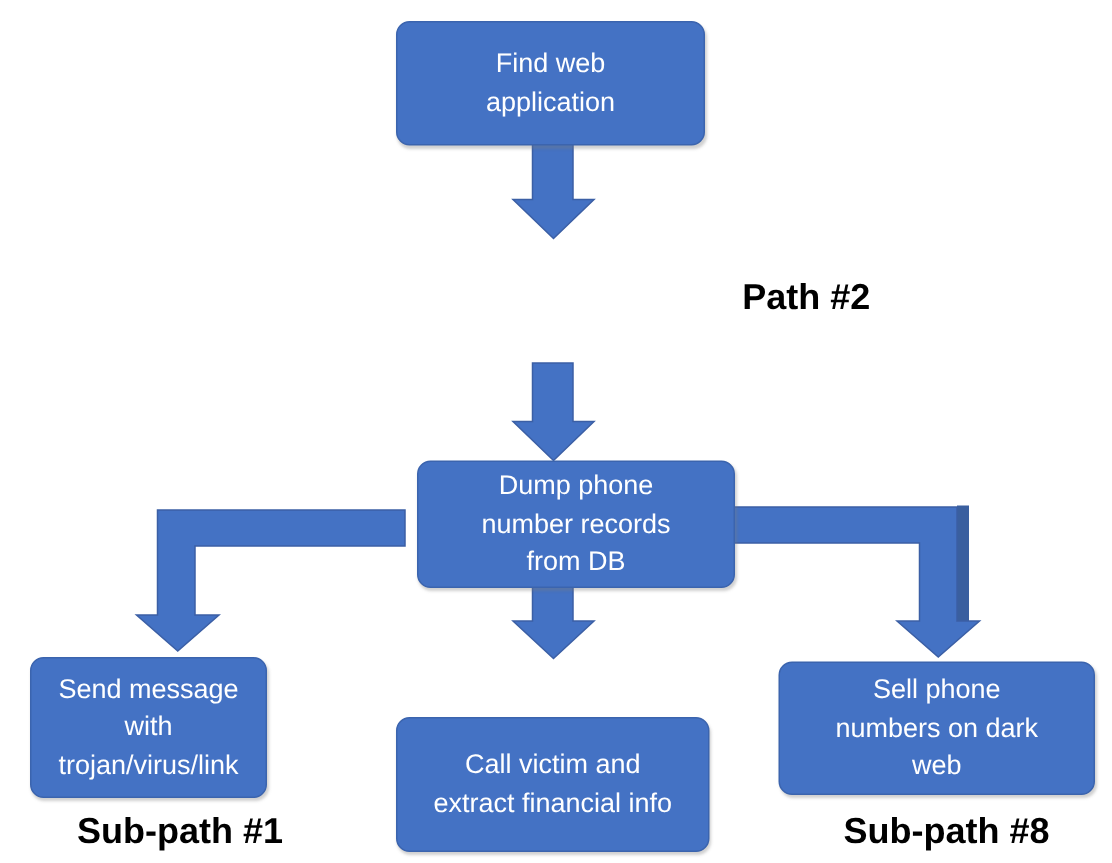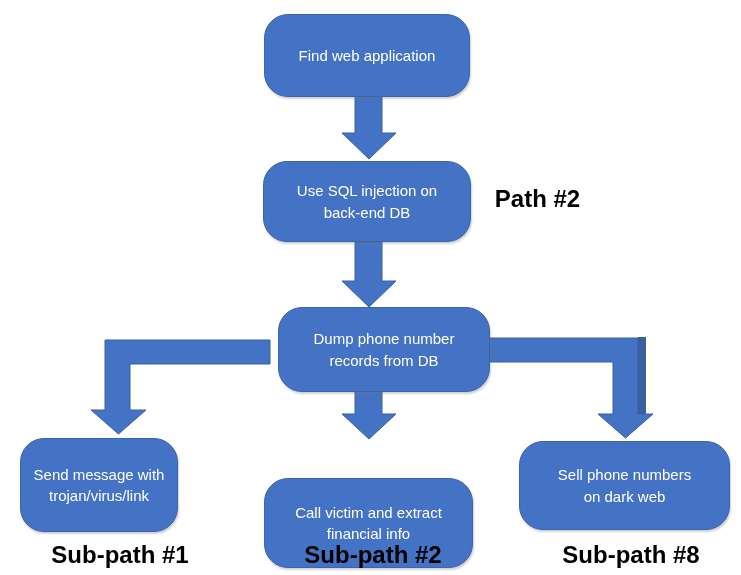--- a/index.html
+++ b/index.html
@@ -19,27 +19,27 @@
     position: absolute;
     left: 0; top: 0;
     width: 741px; height: 575px;
     z-index: 0;
   }
   .node {
     position: absolute;
     z-index: 1;
     background: #4472C4;
     border: 1.5px solid #3B64AE;
-    border-radius: 24px;
+    border-radius: 9px;
     color: #ffffff;
     display: flex;
     align-items: center;
     justify-content: center;
     text-align: center;
-    font-size: 15px;
+    font-size: 18px;
     line-height: 1.42;
     box-shadow: 1px 2px 2px rgba(120,120,120,0.35);
     box-sizing: border-box;
   }
   .node .node-text { display: inline-block; }
 
   .node-find { left: 264px; top: 14px;  width: 206px; height: 83px; }
   .node-find .node-text { max-width: 150px; }
 
   .node-sql  { left: 263px; top: 161px; width: 208px; height: 81px; }
@@ -88,38 +88,34 @@
 
     <polygon points="638,337 646,337 646,416 638,416" fill="#3A5F9F"></polygon>
 
     <polygon points="473,338 638,338 638,414 653,414 625.5,438 598,414 613,414 613,362 473,362" fill="#4472C4" stroke="#3B5FA5" stroke-width="1"></polygon>
   </svg>
 
   <div class="node node-find">
     <span class="node-text">Find web application</span>
   </div>
 
-  <div class="node node-sql">
-    <span class="node-text">Use SQL injection on back-end DB</span>
-  </div>
 
   <div class="node node-dump">
     <span class="node-text">Dump phone number records from DB</span>
   </div>
 
   <div class="node node-send">
     <span class="node-text">Send message with trojan/virus/link</span>
   </div>
 
   <div class="node node-call">
     <span class="node-text">Call victim and extract financial info</span>
   </div>
 
   <div class="node node-sell">
     <span class="node-text">Sell phone numbers on dark web</span>
   </div>
 
   <div class="flow-label label-path2">Path #2</div>
   <div class="flow-label label-sub1">Sub-path #1</div>
-  <div class="flow-label label-sub2">Sub-path #2</div>
   <div class="flow-label label-sub3">Sub-path #8</div>
 
 </div>
 
 </body></html>

